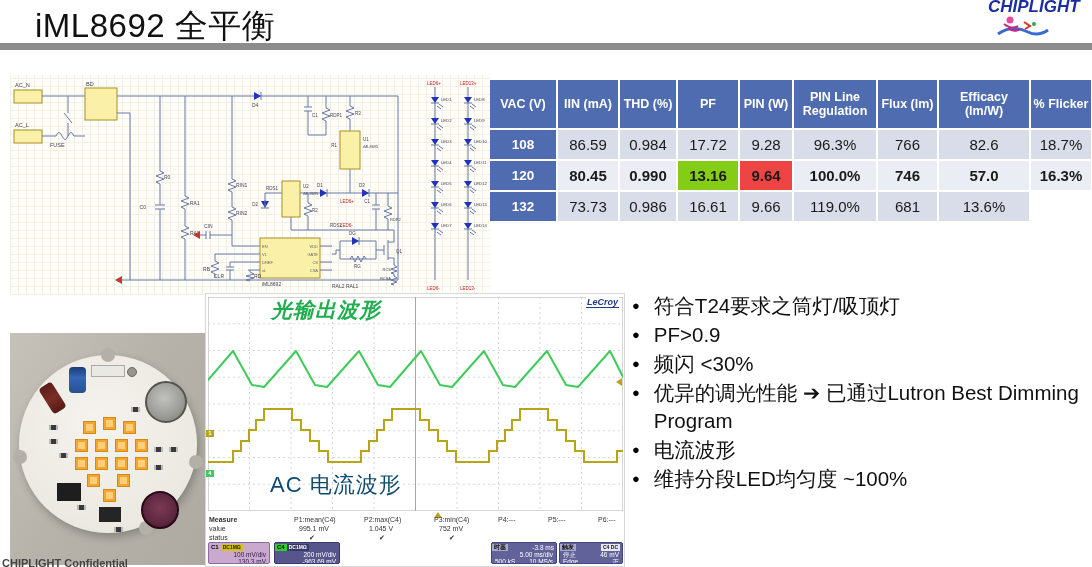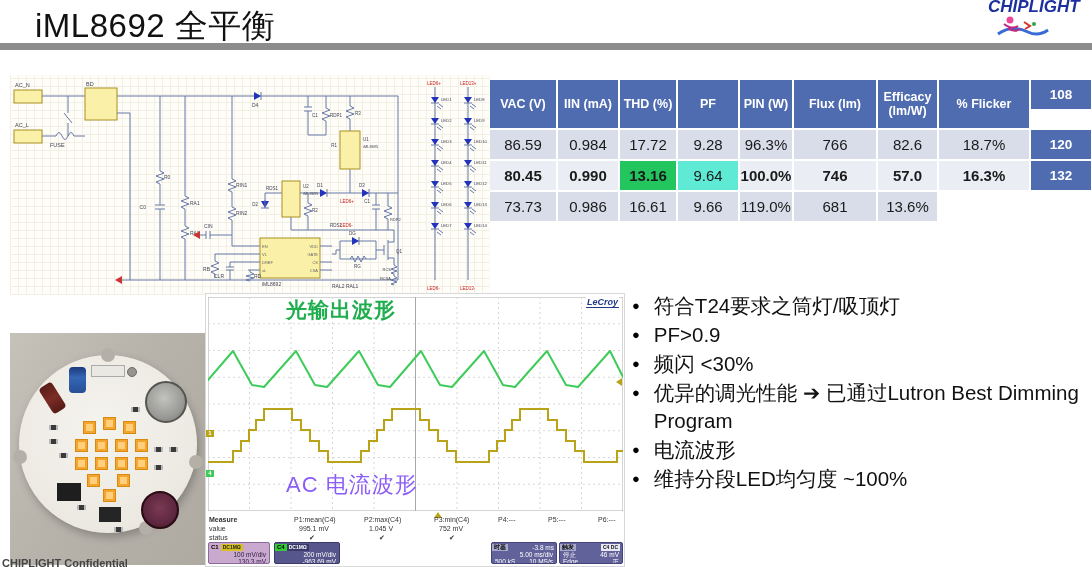--- a/index.html
+++ b/index.html
@@ -46,22 +46,22 @@
     background:radial-gradient(circle at 45% 40%, #f5f3ee 0%, #ece9e2 70%, #ddd9d0 100%);
     box-shadow:2px 4px 8px rgba(0,0,0,0.25); }
   .notch { position:absolute; width:14px; height:14px; border-radius:50%; background:#b4b0a8; }
   .ledchip { position:absolute; width:13px; height:13px; background:#f4a52e; border:1px solid #d8890f; }
   .ledchip:after { content:""; position:absolute; left:2px; top:2px; right:2px; bottom:2px; background:#ffcf7e; }
   .smd { position:absolute; background:#3a3a3a; border-left:2px solid #b9b9b9; border-right:2px solid #b9b9b9; }
 
   
   .scope { position:absolute; left:205px; top:293px; width:420px; height:274px; background:#fff; border:1px solid #d8d8d8; }
   .scope-grid { position:absolute; left:2px; top:3px; width:415px; height:214px; }
-  .wave-label-green { position:absolute; left:80px; top:2px; font-size:21px; font-weight:bold; color:#1fae4e; letter-spacing:1px; }
-  .wave-label-yellow { position:absolute; left:80px; top:176px; font-size:22px; color:#8b5cf6; letter-spacing:1px; }
+  .wave-label-green { position:absolute; left:65px; top:2px; font-size:21px; font-weight:bold; color:#1fae4e; letter-spacing:1px;font-style:italic; }
+  .wave-label-yellow { position:absolute; left:64px; top:176px; font-size:22px; color:#0c4a6e; letter-spacing:1px; }
   .lecroy { position:absolute; right:5px; top:3px; font-size:9px; font-style:italic; font-weight:bold;
     color:#223a8c; border-bottom:1px solid #223a8c; background:#fff; padding:0 1px; }
   .mrow { position:absolute; font-size:7px; color:#333; white-space:nowrap; }
   .sbox { position:absolute; top:248px; height:22px; border-radius:2px; font-size:6.5px; overflow:hidden; line-height:7px; }
   .sbox .hd { display:flex; align-items:center; height:8px; }
   .chip { font-size:6px; font-weight:bold; padding:0 2px; }
   .ln { text-align:right; padding-right:3px; }
   .ln2 { display:flex; justify-content:space-between; padding:0 3px; }
   .tri-up { position:absolute; width:0; height:0; border-left:4px solid transparent; border-right:4px solid transparent; border-bottom:6px solid #b8a416; }
   .tri-left { position:absolute; width:0; height:0; border-top:4px solid transparent; border-bottom:4px solid transparent; border-right:6px solid #b8a416; }
@@ -302,39 +302,40 @@
       </g>
     </svg>
   </div>
 
   <div class="dtable">
     <div class="th">VAC (V)</div>
     <div class="th">IIN (mA)</div>
     <div class="th">THD (%)</div>
     <div class="th">PF</div>
     <div class="th">PIN (W)</div>
+    <div class="th">PIN Line Regulation</div>
     <div class="th">Flux (lm)</div>
     <div class="th">Efficacy (lm/W)</div>
     <div class="th">% Flicker</div>
 
     <div class="rl">108</div>
     <div class="td rowa-cell" style="background:#d9dce9">86.59</div>
     <div class="td" style="background:#d9dce9">0.984</div>
     <div class="td" style="background:#d9dce9">17.72</div>
     <div class="td" style="background:#d9dce9">9.28</div>
     <div class="td" style="background:#d9dce9">96.3%</div>
     <div class="td" style="background:#d9dce9">766</div>
     <div class="td" style="background:#d9dce9">82.6</div>
     <div class="td" style="background:#d9dce9">18.7%</div>
 
     <div class="rl">120</div>
     <div class="td" style="background:#ebedf4;font-weight:bold">80.45</div>
     <div class="td" style="background:#ebedf4;font-weight:bold">0.990</div>
-    <div class="td" style="background:#22c55e;font-weight:bold">13.16</div>
-    <div class="td" style="background:#5eead4;font-weight:normal">9.64</div>
+    <div class="td" style="background:#84cc16;font-weight:bold">13.16</div>
+    <div class="td" style="background:#ef4444;font-weight:bold">9.64</div>
     <div class="td" style="background:#ebedf4;font-weight:bold">100.0%</div>
     <div class="td" style="background:#ebedf4;font-weight:bold">746</div>
     <div class="td" style="background:#ebedf4;font-weight:bold">57.0</div>
     <div class="td" style="background:#ebedf4;font-weight:bold">16.3%</div>
 
     <div class="rl">132</div>
     <div class="td" style="background:#d9dce9">73.73</div>
     <div class="td" style="background:#d9dce9">0.986</div>
     <div class="td" style="background:#d9dce9">16.61</div>
     <div class="td" style="background:#d9dce9">9.66</div>

